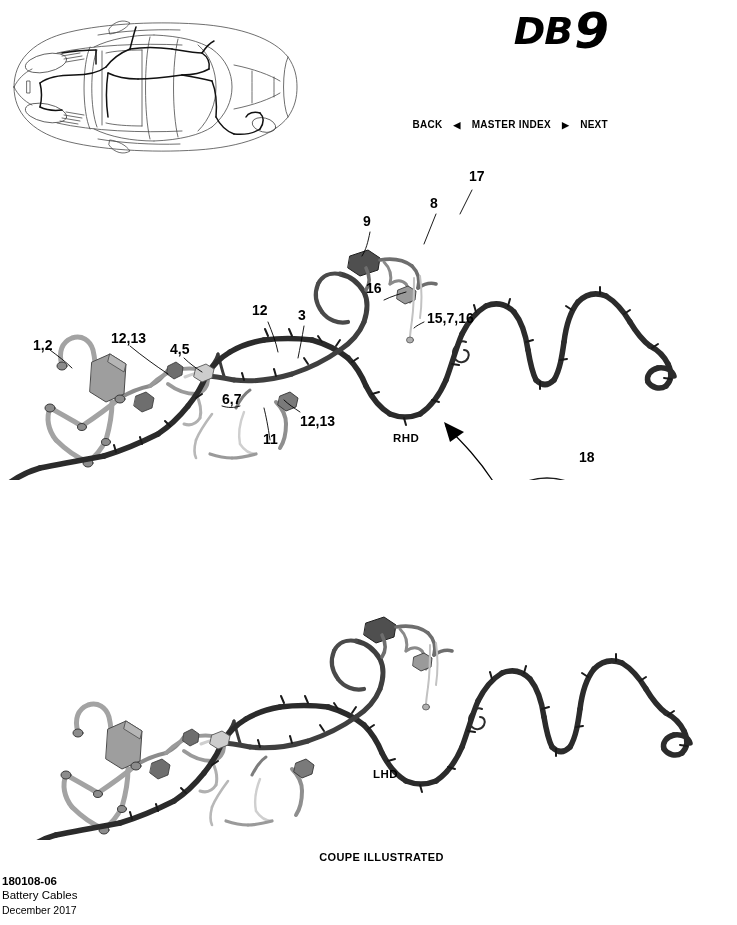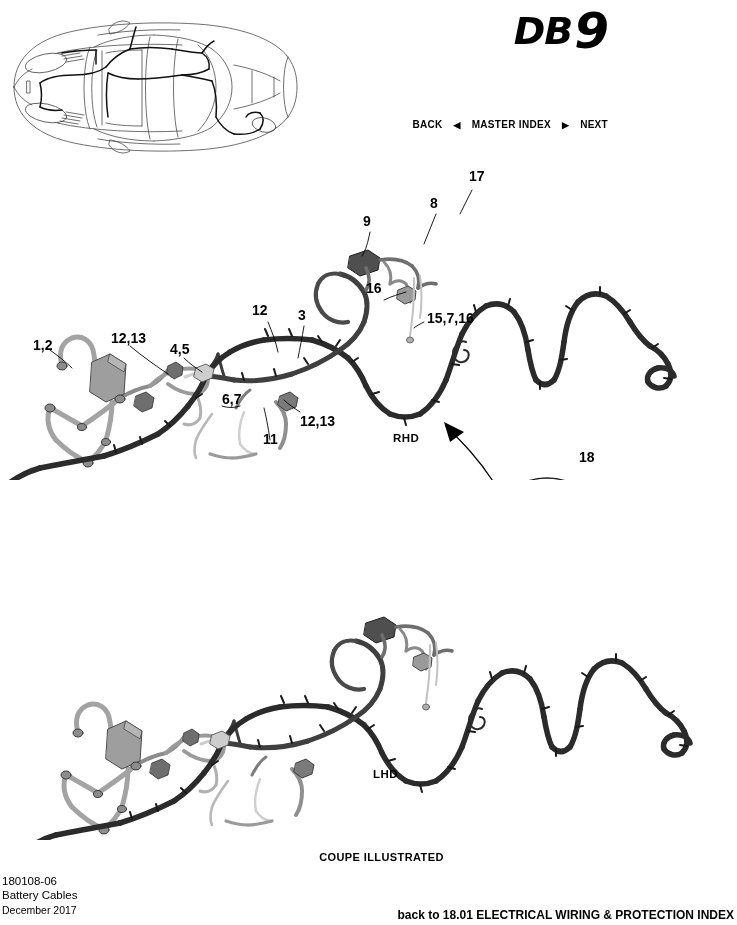--- a/index.html
+++ b/index.html
@@ -50,21 +50,21 @@
   }
 
   
   #coupe-caption{
     position:absolute;left:0;top:851px;width:737px;text-align:center;
     font-size:11px;font-weight:700;letter-spacing:.4px;padding-left:13px;
   }
 
   
   #footer{position:absolute;left:0;top:875px;width:737px;height:50px;}
-  #footer .f-code{position:absolute;left:2px;top:0px;font-size:11.5px;font-weight:400;}
+  #footer .f-code{position:absolute;left:2px;top:0px;font-size:11.5px;font-weight:700;}
   #footer .f-name{position:absolute;left:2px;top:14px;font-size:11.5px;font-weight:400;}
   #footer .f-date{position:absolute;left:2px;top:29px;font-size:10.5px;font-weight:400;}
   #footer .f-back{
     position:absolute;right:3px;top:33px;
     font-size:12px;font-weight:700;white-space:nowrap;
   }
 </style>
 </head>
 <body>
 
@@ -604,14 +604,13 @@
 </svg>
 
 <div class="hand-label" style="left:373px;top:768px;">LHD</div>
 
 <div id="coupe-caption">COUPE ILLUSTRATED</div>
 
 <div id="footer">
   <div class="f-code">180108-06</div>
   <div class="f-name">Battery Cables</div>
   <div class="f-date">December 2017</div>
-  <div class="f-back">back to 18.01 ELECTRICAL WIRING &amp; PROTECTION INDEX</div>
 </div>
 
 </body></html>

